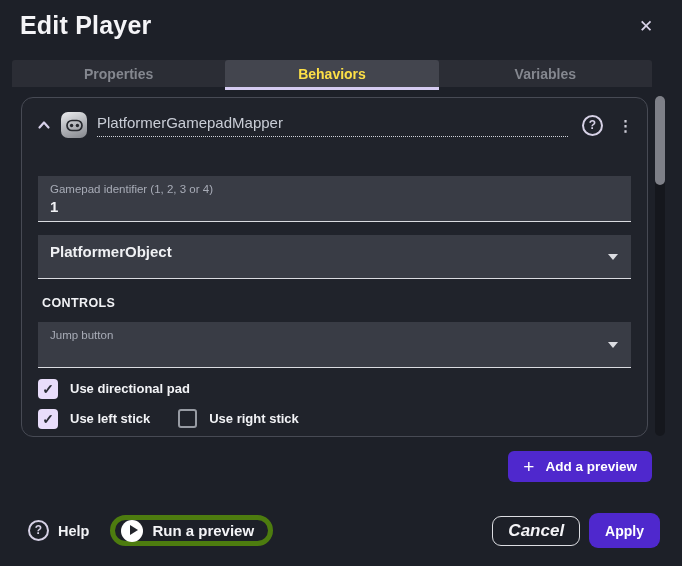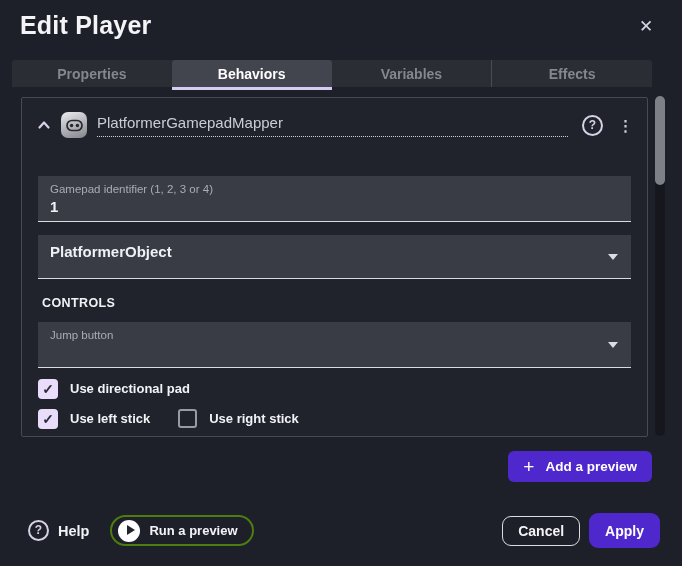--- a/index.html
+++ b/index.html
@@ -27,31 +27,31 @@
   .tabbar {
     position: absolute; left: 12px; top: 60px; width: 640px; height: 27px;
     display: flex; background: #2b2d35; border-radius: 3px 3px 0 0;
   }
   .tab {
     flex: 1; display: flex; align-items: center; justify-content: center;
     font-size: 14px; font-weight: bold; color: #84878f; position: relative; cursor: pointer;
   }
   .tab.divider-left { border-left: 1px solid #4a4c54; }
   .tab.active {
-    background: #43454e; color: #ffffff; border-radius: 3px 3px 0 0;
+    background: #43454e; color: #fde047; border-radius: 3px 3px 0 0;
   }
   .tab.active::after {
     content: ""; position: absolute; left: 0; right: 0; bottom: -3px; height: 3px;
     background: #d6ccf2;
   }
 
   
   .card {
     position: absolute; left: 21px; top: 97px; width: 625px; height: 338px;
-    border: 1px solid #474a54; background: #20232b; border-radius: 2px;
+    border: 1px solid #474a54; background: #20232b; border-radius: 12px;
     overflow: hidden;
   }
   .behavior-header {
     margin: 12px 14px 0 14px; height: 30px;
     display: flex; align-items: center;
   }
   .chev { width: 16px; height: 16px; cursor: pointer; flex: none; }
   .badge {
     width: 26px; height: 26px; border-radius: 7px; margin-left: 9px; flex: none;
     background: linear-gradient(160deg, #eceDef 0%, #b9bbc0 45%, #84868c 100%);
@@ -131,33 +131,33 @@
   .add-behavior .plus { font-size: 19px; font-weight: normal; margin-right: 11px; line-height: 19px; }
 
   .footer {
     position: absolute; left: 28px; right: 22px; top: 515px; height: 31px;
     display: flex; align-items: center;
   }
   .help-area { display: flex; align-items: center; cursor: pointer; }
   .help-label { margin-left: 9px; font-size: 14.5px; }
   .help-label, .footer { font-weight: bold; }
   .run-preview {
-    margin-left: 21px; height: 31px; border: 2px solid #4d7c0f; border-radius: 16px;
-    padding: 0 14px 0 6px; font-size: 13px; color: #f4f4f7;
+    margin-left: 21px; height: 31px; border: 5px solid #4d7c0f; border-radius: 16px;
+    padding: 0 14px 0 6px; font-size: 15px; color: #f4f4f7;
   }
   .play-circle { width: 22px; height: 22px; border-radius: 50%; background: #fff;
                  position: relative; margin-right: 9px; flex: none; }
   .play-circle::after {
     content: ""; position: absolute; left: 8.5px; top: 5.5px;
     border-left: 8px solid #23252c;
     border-top: 5.5px solid transparent; border-bottom: 5.5px solid transparent;
   }
   .cancel {
     margin-left: auto; height: 30px; border: 1px solid #dcdde2; border-radius: 9px;
-    padding: 0 15px; font-size: 14px; color: #f4f4f7;
+    padding: 0 15px; font-size: 17px; color: #f4f4f7; font-style: italic;
   }
   .apply {
     margin-left: 9px; height: 35px; background: #4f28cd; border-radius: 9px;
     padding: 0 16px; font-size: 14px; color: #fff;
   }
 </style>
 </head>
 <body>
 
 <div class="dialog">
@@ -167,23 +167,20 @@
 
   <div class="tabbar">
     <div class="tab">
       <span>Properties</span>
     </div>
     <div class="tab active">
       <span>Behaviors</span>
     </div>
     <div class="tab">
       <span>Variables</span>
-    </div>
-    <div class="tab divider-left">
-      <span>Effects</span>
     </div>
   </div>
 
   <div class="card">
 
     <div class="behavior-header">
       <svg class="chev" viewBox="0 0 16 16">
         <polyline points="3.5,10.5 8,5.5 12.5,10.5" fill="none" stroke="#d7d1ea" stroke-width="2.2" stroke-linecap="round" stroke-linejoin="round"></polyline>
       </svg>
       <div class="badge">

